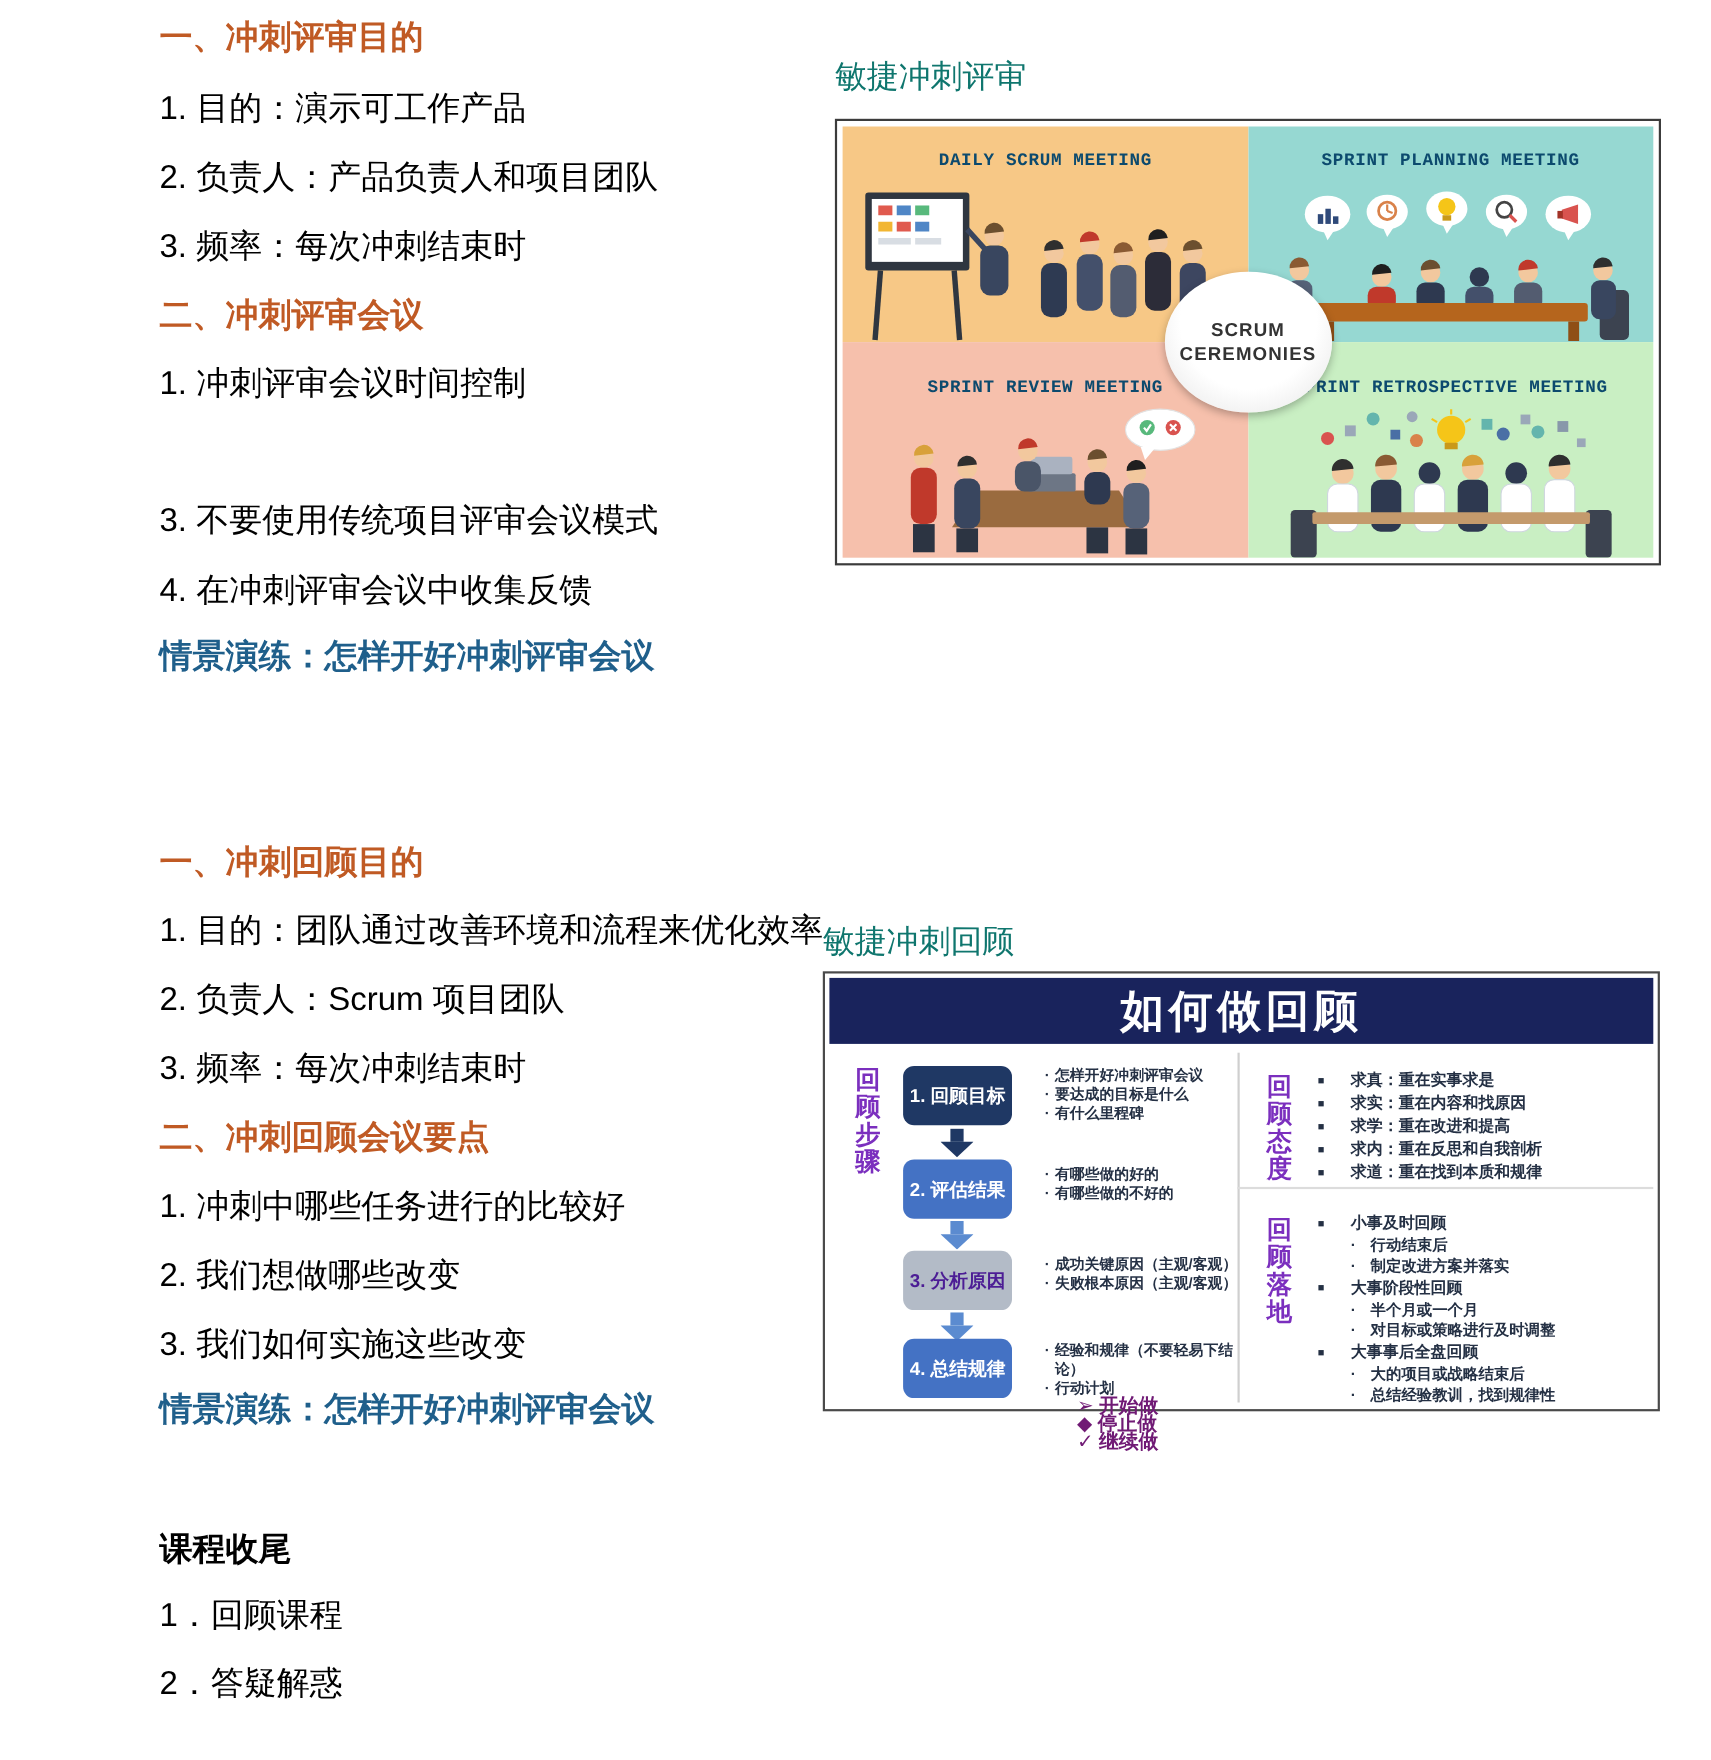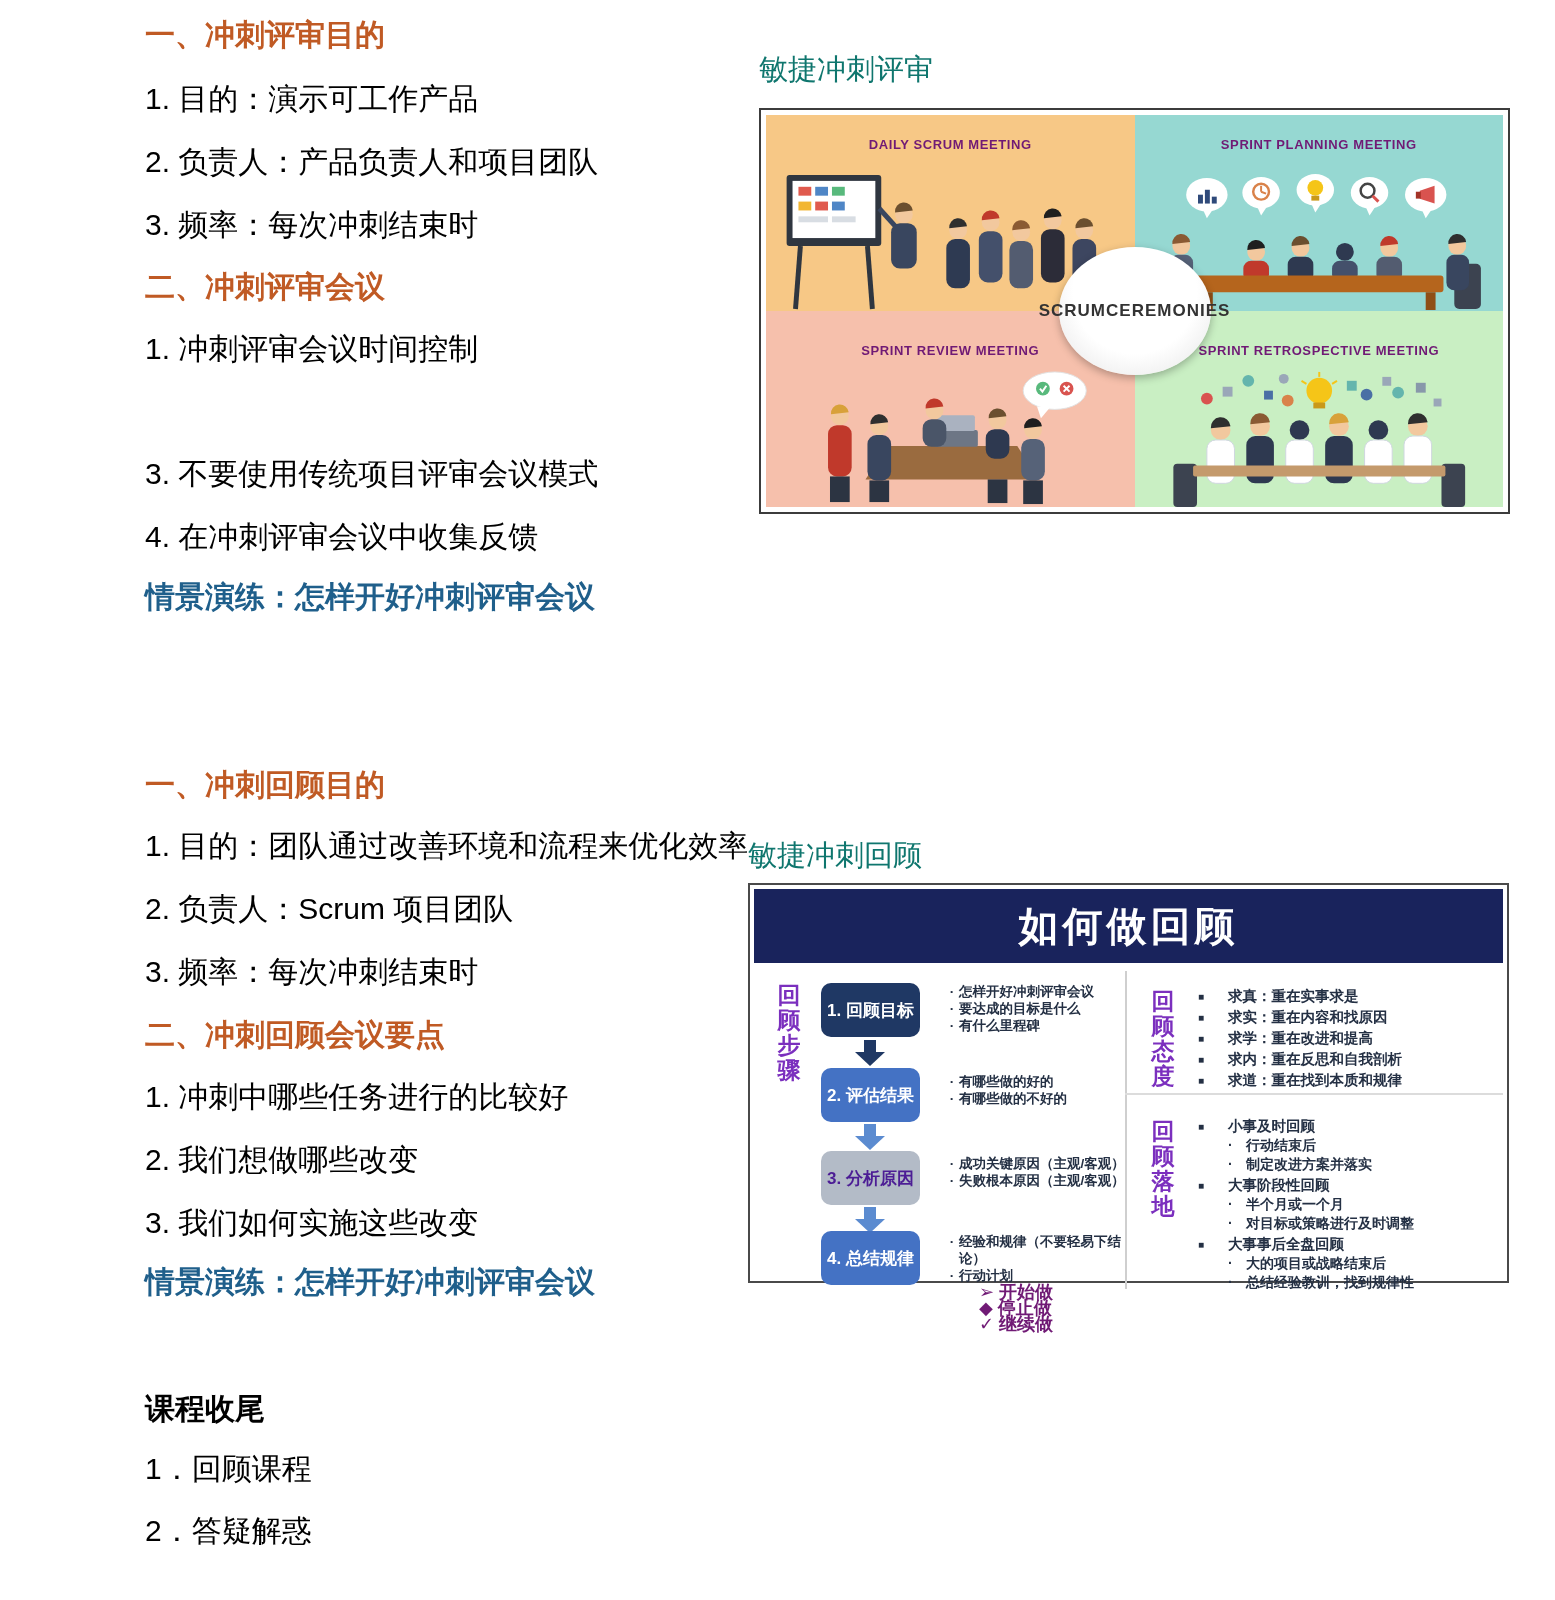--- a/index.html
+++ b/index.html
@@ -20,35 +20,35 @@
   .fig1{position:absolute;left:759px;top:108px;width:751px;height:406px;background:#fff;
         border:2px solid #3c3c3c;box-sizing:border-box;padding:5px;}
   .fig1-grid{position:relative;width:100%;height:100%;display:grid;
              grid-template-columns:50% 50%;grid-template-rows:50% 50%;}
   .quad{position:relative;overflow:hidden;}
   .quad-tl{background:#f7c886;}
   .quad-tr{background:#96d8d2;}
   .quad-bl{background:#f6c0ac;}
   .quad-br{background:#c9efc3;}
   .quad-label{position:absolute;left:0;width:100%;text-align:center;font-weight:700;
-              font-size:13px;letter-spacing:.6px;color:#701a75;}
+              font-size:16px;letter-spacing:.6px;color:#0c4a6e;font-family:Liberation Mono, monospace;}
   .quad-label.top{top:22px;}
   .quad-label.low{top:32px;}
   .quad-art{position:absolute;left:0;bottom:0;width:100%;height:138px;}
   .center-badge{position:absolute;left:50%;top:50%;transform:translate(-50%,-50%);
                 width:152px;height:128px;border-radius:50%;
                 background:radial-gradient(circle at 50% 35%,#ffffff 55%,#e3e3e3 100%);
-                box-shadow:0 3px 8px rgba(0,0,0,.28);display:flex;flex-direction:row;
+                box-shadow:0 3px 8px rgba(0,0,0,.28);display:flex;flex-direction:column;
                 align-items:center;justify-content:center;z-index:5;}
   .center-badge span{font-weight:700;font-size:17px;letter-spacing:1px;color:#333;line-height:22px;}
 
   
   .fig2{position:absolute;left:748px;top:883px;width:761px;height:400px;background:#fff;
         border:2px solid #4a4a4a;box-sizing:border-box;padding:4px;}
-  .fig2-header{height:74px;background:#19235C;color:#fff;display:flex;align-items:center;
+  .fig2-header{height:60px;background:#19235C;color:#fff;display:flex;align-items:center;
                justify-content:center;font-size:40px;font-weight:700;letter-spacing:4px;}
   .fig2-content{position:relative;width:100%;height:330px;}
   .v-label{position:absolute;width:26px;font-weight:700;color:#7B2FBE;font-size:23px;
            line-height:25px;word-break:break-all;text-align:center;}
   .flow-box{position:absolute;left:67px;width:99px;height:54px;border-radius:10px;
             display:flex;align-items:center;justify-content:center;
             font-size:17px;font-weight:700;color:#fff;}
   .flow-arrow{position:absolute;left:101px;width:30px;}
   .step-bullets{position:absolute;left:191px;width:182px;}
   .sb-line{display:flex;font-size:13.5px;font-weight:700;color:#243044;line-height:17px;}

